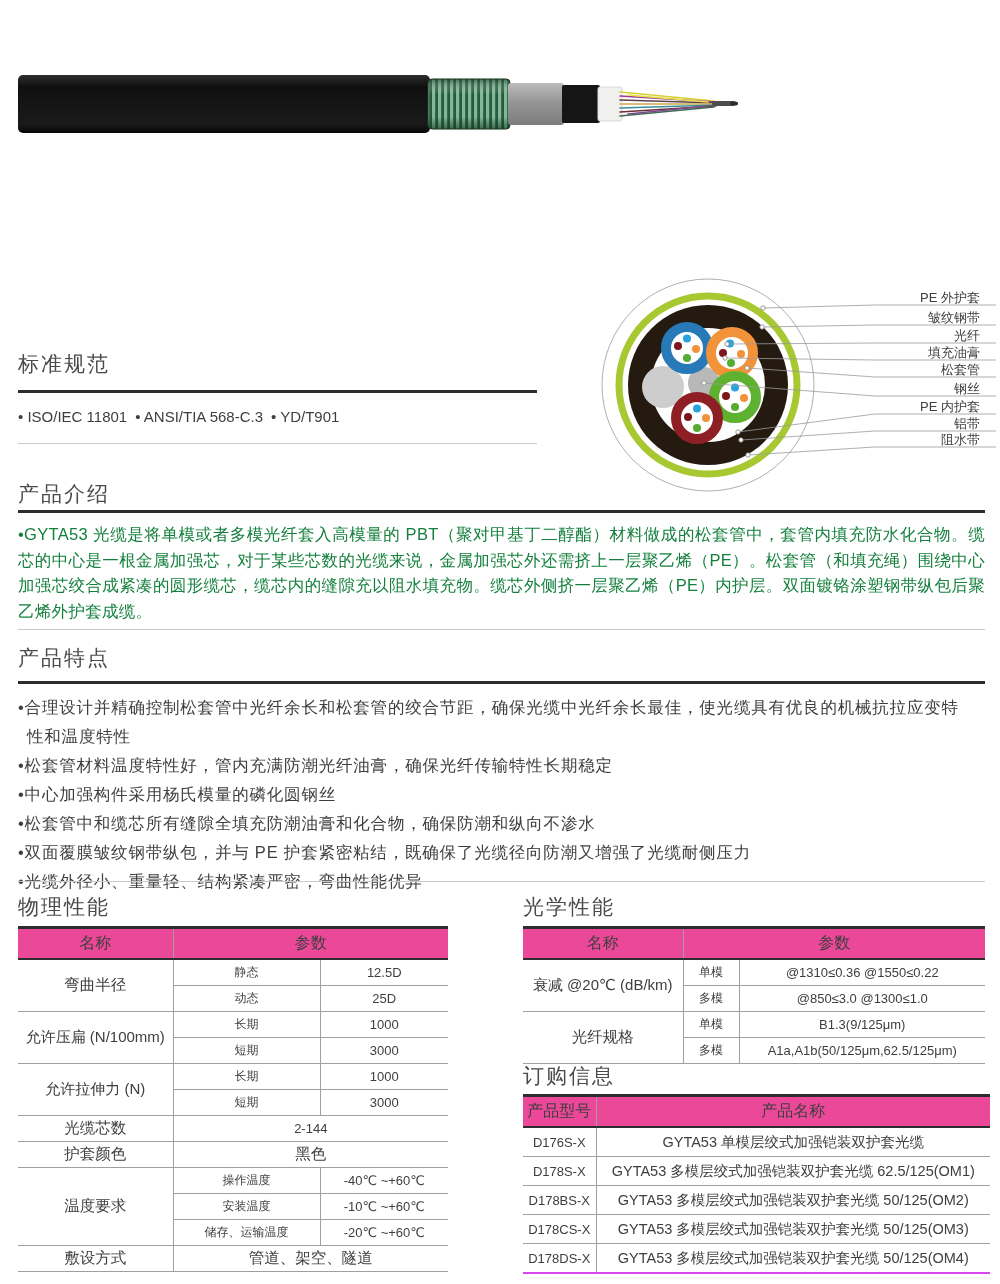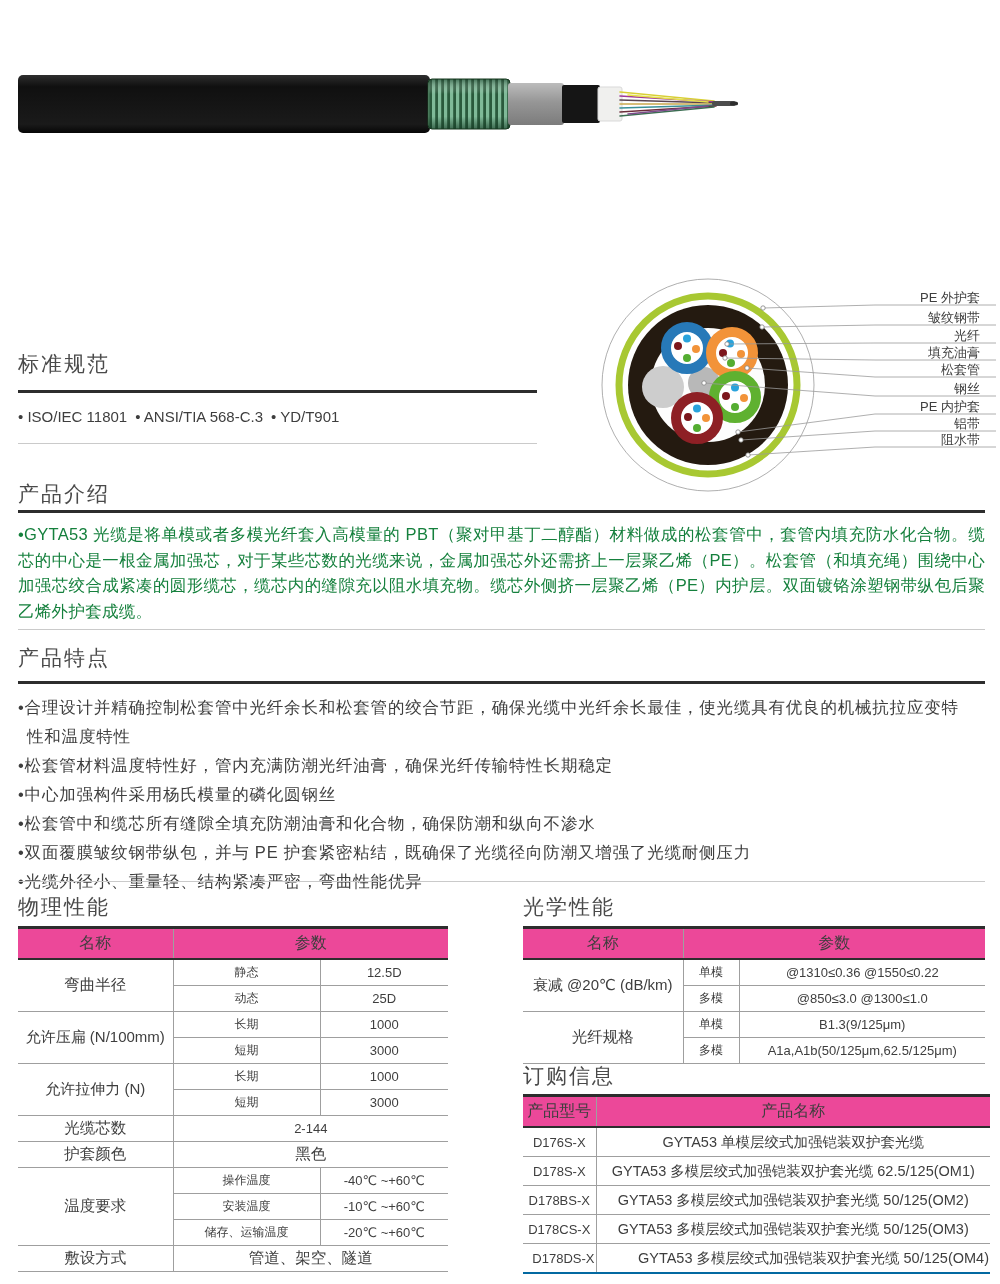--- a/index.html
+++ b/index.html
@@ -21,21 +21,21 @@
   td{border-bottom:1px solid #9f9f9f;text-align:center;height:23px;font-size:16px;}
   th.param,th.pname{border-left:1px solid #9f9f9f;}
   td.sub{border-left:1px solid #9f9f9f;font-size:12px;}
   td.val{border-left:1px solid #9f9f9f;font-size:13px;}
   td.cnv{border-left:1px solid #9f9f9f;font-size:15.5px;}
   td.cname{font-size:15.5px;}
   td.cname-s{font-size:15px;}
   table.ordering td{height:26px;}
   td.model{font-size:13px;}
   td.pname{border-left:1px solid #9f9f9f;font-size:14.5px;}
-  table.ordering tr:last-child td{border-bottom:2px solid #0369a1;text-align:right;}
+  table.ordering tr:last-child td{border-bottom:2px solid #d946ef;}
   svg text{font-family:"Liberation Sans","DejaVu Sans",sans-serif;}
 </style>
 </head>
 <body>
 
 <div id="page">
 
   <svg class="abs" style="left:18px;top:70px" width="722" height="70" viewBox="0 0 722 70">
     <defs>
       <pattern id="corr" width="6" height="60" patternUnits="userSpaceOnUse">

